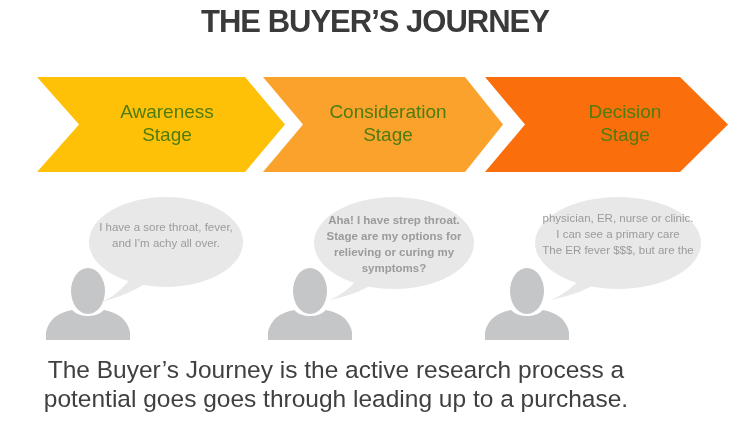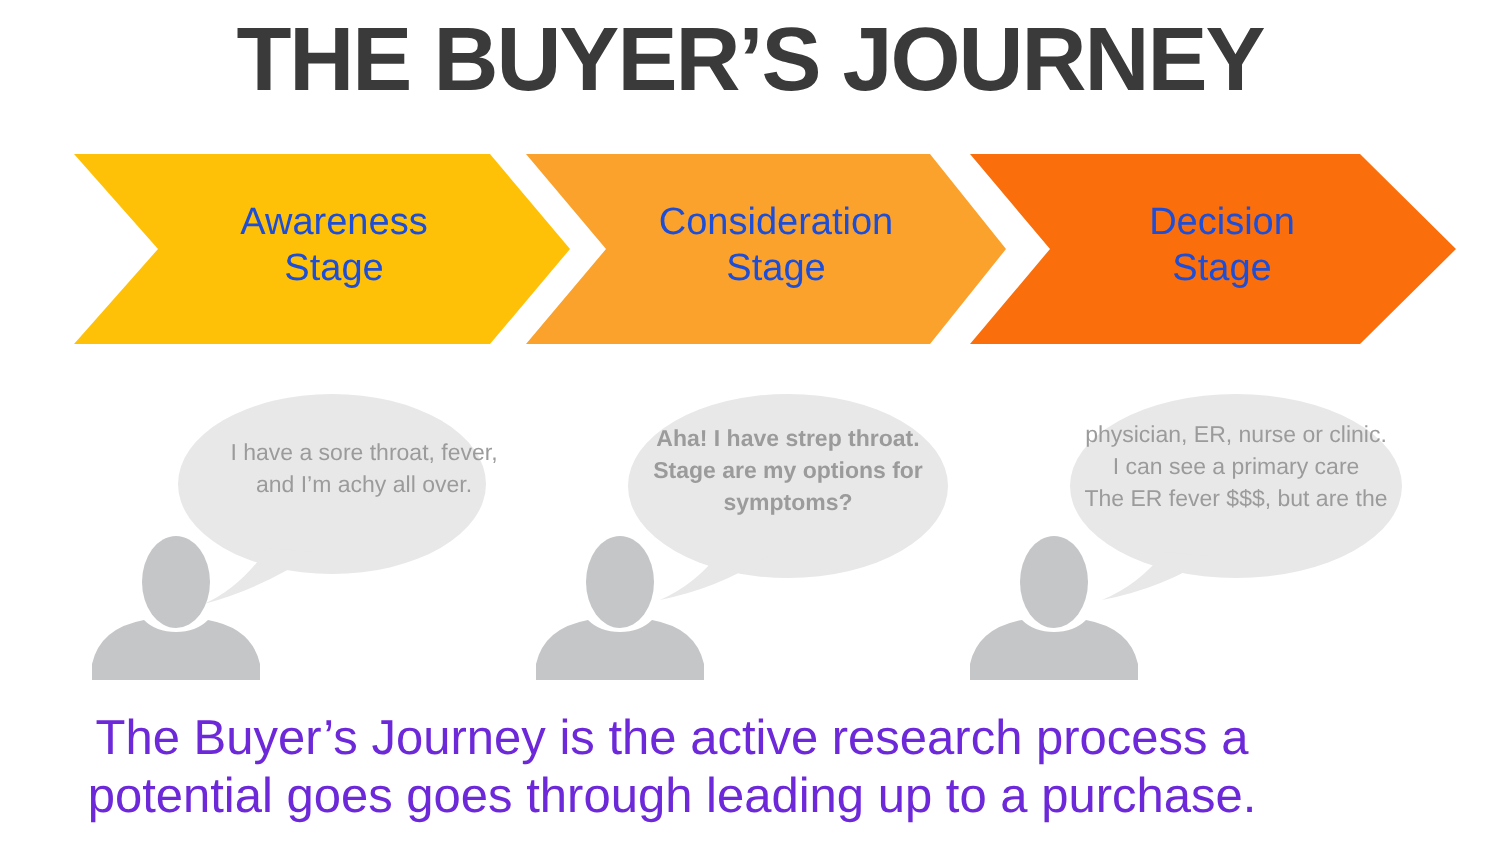--- a/index.html
+++ b/index.html
@@ -2,42 +2,42 @@
 <html><head>
 <meta charset="utf-8">
 <style>
   html,body{margin:0;padding:0;background:#ffffff;}
   #canvas{
     position:relative;width:750px;height:426px;background:#ffffff;overflow:hidden;
     font-family:"Liberation Sans", sans-serif;
   }
   .page-title{
     position:absolute;top:4px;left:0;width:750px;text-align:center;
-    font-size:45px;font-weight:bold;letter-spacing:-1px;color:#3a3a3a;
+    font-size:31px;font-weight:bold;letter-spacing:-1px;color:#3a3a3a;
   }
   .arrows-svg{position:absolute;top:77px;left:0;}
   .stage-label{
-    position:absolute;top:100px;text-align:center;color:#1d4ed8;
+    position:absolute;top:100px;text-align:center;color:#4d7c0f;
     font-size:19px;line-height:23px;font-weight:400;
   }
   .stage-label-1{left:62px;width:210px;}
   .stage-label-2{left:287px;width:202px;}
-  .stage-label-3{left:513px;width:196px;}
+  .stage-label-3{left:527px;width:196px;}
   .figures-svg{position:absolute;top:190px;left:0;}
   .bubble-text{
     position:absolute;text-align:center;color:#9b9b9b;
     font-size:11.5px;line-height:16px;
   }
   .bubble-text div{white-space:nowrap;}
-  .bubble-text-1{left:104px;top:219px;width:156px;}
+  .bubble-text-1{left:88px;top:219px;width:156px;}
   .bubble-text-2{left:312px;top:212px;width:164px;font-weight:bold;}
   .bubble-text-3{left:528px;top:210px;width:180px;}
   .caption{
     position:absolute;top:355px;left:0;width:672px;text-align:center;
-    font-size:24.5px;line-height:29px;color:#6d28d9;
+    font-size:24.5px;line-height:29px;color:#404040;
   }
 </style>
 </head>
 <body>
 
 <div id="canvas">
 
   <div class="page-title">THE BUYER’S JOURNEY</div>
 
   <svg class="arrows-svg" width="750" height="95" viewBox="0 0 750 95">
@@ -88,20 +88,21 @@
     </g>
   </svg>
 
   <div class="bubble-text bubble-text-1">
     <div>I have a sore throat, fever,</div>
     <div>and I’m achy all over.</div>
   </div>
   <div class="bubble-text bubble-text-2">
     <div>Aha! I have strep throat.</div>
     <div>Stage are my options for</div>
+    <div>relieving or curing my</div>
     <div>symptoms?</div>
   </div>
   <div class="bubble-text bubble-text-3">
     <div>physician, ER, nurse or clinic.</div>
     <div>I can see a primary care</div>
     <div>The ER fever $$$, but are the</div>
   </div>
 
   <div class="caption">
     <div>The Buyer’s Journey is the active research process a</div>

